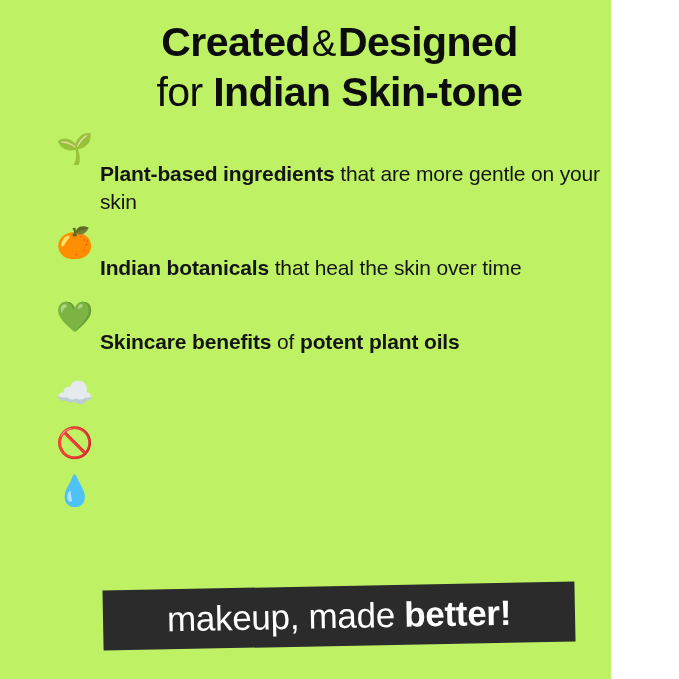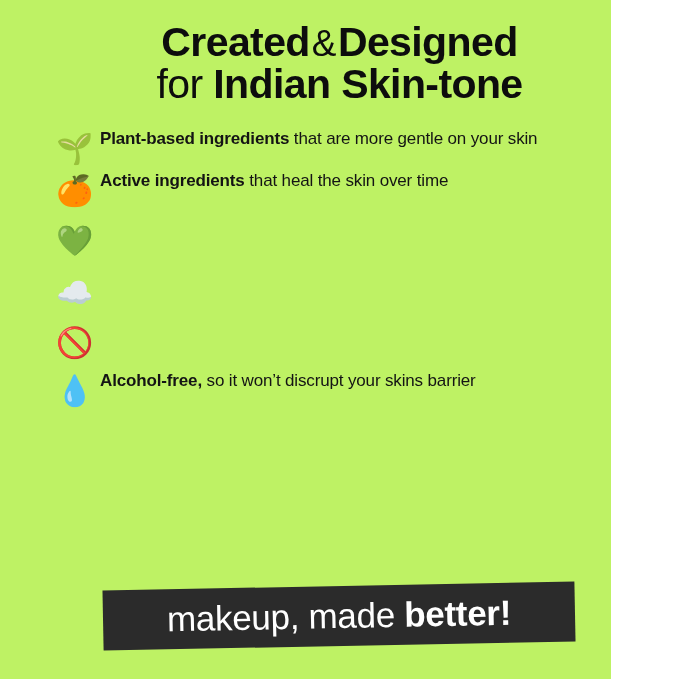--- a/index.html
+++ b/index.html
@@ -39,21 +39,21 @@
     display: block;
     white-space: nowrap;
   }
   .heading-line-1 {
     font-size: 41px;
     letter-spacing: -0.6px;
   }
   .heading-line-2 {
     font-size: 41px;
     letter-spacing: -0.6px;
-    margin-top: 0;
+    margin-top: 8px;
   }
   .hl-bold {
     font-weight: 700;
   }
   .hl-light {
     font-weight: 400;
   }
   .hl-amp {
     font-weight: 400;
     font-size: 37px;
@@ -79,25 +79,26 @@
     flex: 0 0 50px;
     width: 50px;
     font-size: 30px;
     line-height: 1;
     text-align: center;
     padding-top: 6px;
     user-select: none;
   }
   .benefit-text {
     flex: 1 1 auto;
-    font-size: 17px;
+    font-size: 21px;
     line-height: 1.33;
     color: #141414;
     letter-spacing: -0.15px;
     padding-top: 0;
+    margin-top: 32px;
   }
   .bt-bold {
     font-weight: 700;
   }
   .bt-reg {
     font-weight: 400;
   }
 
   
   .benefit-row.r1 { margin-bottom: 6px; }
@@ -157,41 +158,41 @@
     <div class="benefit-row r1">
       <div class="benefit-icon">🌱</div>
       <div class="benefit-text">
         <span class="bt-bold">Plant-based ingredients</span><span class="bt-reg"> that are more gentle on your skin</span>
       </div>
     </div>
 
     <div class="benefit-row r2">
       <div class="benefit-icon">🍊</div>
       <div class="benefit-text">
-        <span class="bt-bold">Active ingredients</span><span class="bt-reg"> that heal the skin over time</span>
+        <span class="bt-bold">Indian botanicals</span><span class="bt-reg"> that heal the skin over time</span>
       </div>
     </div>
 
     <div class="benefit-row r3">
       <div class="benefit-icon">💚</div>
+      <div class="benefit-text">
+        <span class="bt-bold">Skincare benefits</span><span class="bt-reg"> of </span><span class="bt-bold">potent plant oils</span>
+      </div>
     </div>
 
     <div class="benefit-row r4">
       <div class="benefit-icon">☁️</div>
     </div>
 
     <div class="benefit-row r5">
       <div class="benefit-icon">🚫</div>
     </div>
 
     <div class="benefit-row r6">
       <div class="benefit-icon">💧</div>
-      <div class="benefit-text">
-        <span class="bt-bold">Alcohol-free,</span><span class="bt-reg"> so it won’t discrupt your skins barrier</span>
-      </div>
     </div>
 
   </div>
 
   <div class="banner-wrap">
     <div class="banner">
       <div class="banner-text">
         <span class="ban-reg">makeup, made </span><span class="ban-bold">better!</span>
       </div>
     </div>

